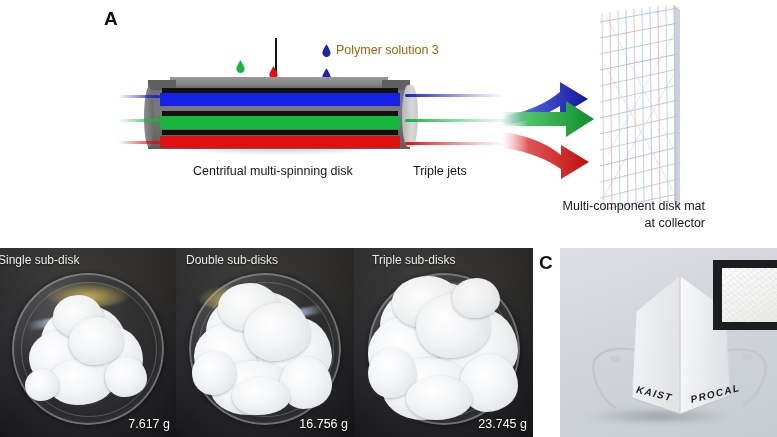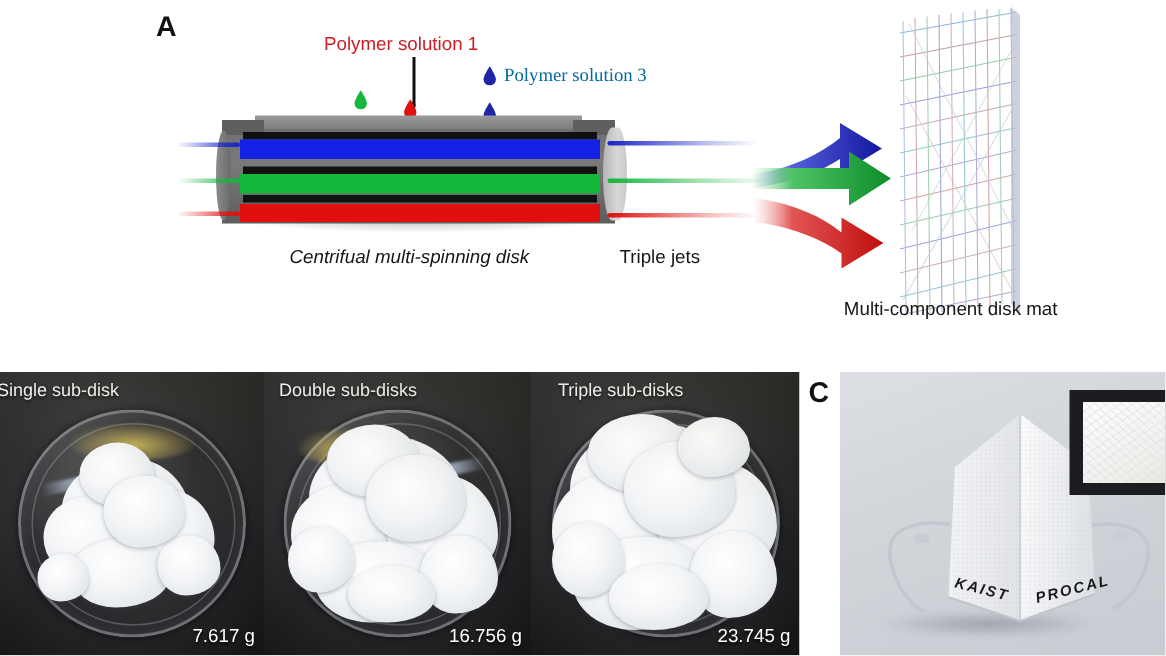--- a/index.html
+++ b/index.html
@@ -31,21 +31,21 @@
   #letter-a { left: 104px; top: 8px; }
   #letter-c { left: 539px; top: 252px; }
 
   .sol-label {
     position: absolute;
     font-size: 12.5px;
     white-space: nowrap;
   }
   #lbl-sol1 { left: 216px; top: 22px; color: #cc2026; }
   #lbl-sol2 { left: 131px; top: 60px; color: #2ca05a; }
-  #lbl-sol3 { left: 336px; top: 43px; color: #0369a1; font-family: Liberation Serif, serif; }
+  #lbl-sol3 { left: 336px; top: 43px; color: #a16207; }
 
   
   #sol1-pointer {
     position: absolute;
     left: 275px; top: 38px;
     width: 1.6px; height: 33px;
     background: #111;
   }
   #sol1-pointer-dot {
     position: absolute;
@@ -140,21 +140,21 @@
                     background: linear-gradient(90deg,#17b63d 0%, rgba(23,182,61,.25) 70%, rgba(23,182,61,0) 100%); }
   #streak-red-r   { left: 405px; top: 142px; width: 100px; height: 3px;
                     background: linear-gradient(90deg,#e01010 0%, rgba(224,16,16,.25) 70%, rgba(224,16,16,0) 100%); }
 
   .cap-a-label {
     position: absolute;
     font-size: 12.5px;
     color: #161616;
     white-space: nowrap;
   }
-  #cap-disk { left: 193px; top: 164px; font-style: italic; }
+  #cap-disk { left: 193px; top: 164px; }
   #cap-jets { left: 413px; top: 164px; }
   #cap-mat {
     position: absolute;
     left: 498px; top: 198px;
     width: 207px;
     font-size: 12.5px;
     color: #161616;
     text-align: right;
     line-height: 1.35;
   }
@@ -301,21 +301,20 @@
 </style>
 </head>
 <body>
 
 <div id="figure">
 
   <div id="panel-a">
 
     <div class="panel-letter" id="letter-a">A</div>
 
-    <div class="sol-label" id="lbl-sol1">Polymer solution 1</div>
     <div class="sol-label" id="lbl-sol3">Polymer solution 3</div>
 
     <div id="sol1-pointer"></div>
     <div id="sol1-pointer-dot"></div>
 
     <div class="droplet" style="left:269px; top:66px;">
       <svg viewBox="0 0 10 14">
           <path d="M5 0 C5 0 9.6 7 9.6 9.6 A4.6 4.6 0 0 1 0.4 9.6 C0.4 7 5 0 5 0 Z" fill="#e01010"></path>
         </svg>
     </div>
@@ -443,20 +442,21 @@
         <path d="M10,150 L76,30" stroke="#b4d0be" stroke-width="0.5"></path>
         <path d="M4,196 L76,70" stroke="#b6bada" stroke-width="0.5"></path>
       </g>
       <path d="M76,1 L82,6 L82,206 L76,198 Z" fill="#b9c2d2" opacity="0.75"></path>
     </svg>
 
     <div class="cap-a-label" id="cap-disk">Centrifual multi-spinning disk</div>
     <div class="cap-a-label" id="cap-jets">Triple jets</div>
     <div id="cap-mat">
       <div>Multi-component disk mat</div>
+      <div>at collector</div>
     </div>
   </div>
 
   <div id="panel-b">
 
     <div class="dish-cell" id="dish-1">
       <div class="petri">
         <div class="dish-gold"></div>
         <div class="dish-glint"></div>
         <div class="fluff" style="width:130px;height:124px;">

